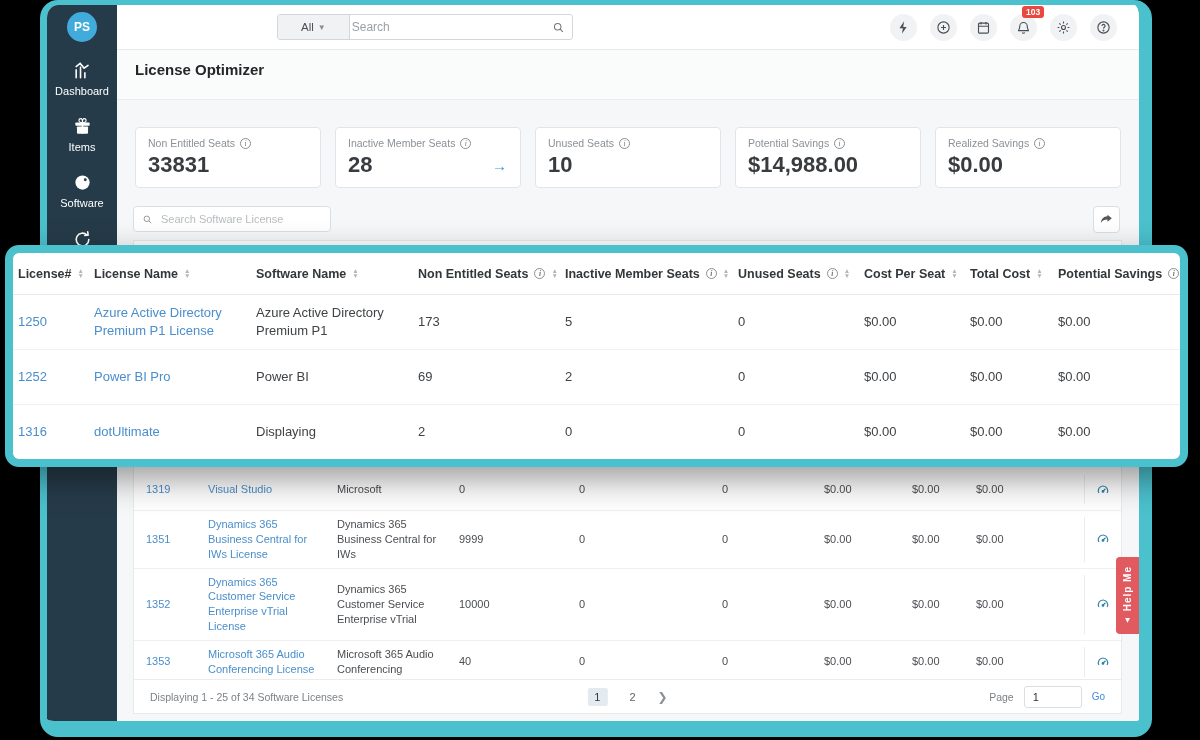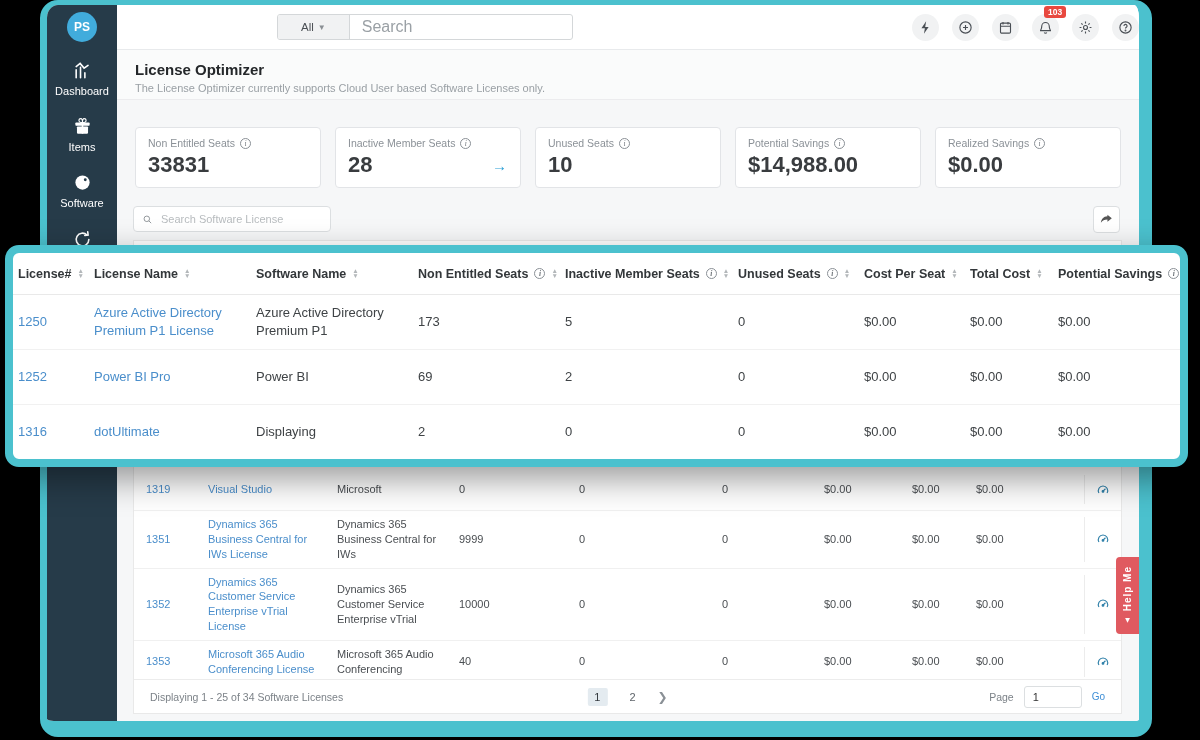--- a/index.html
+++ b/index.html
@@ -14,24 +14,24 @@
   .side-item{margin-top:19px;display:flex;flex-direction:column;align-items:center;color:#fff;cursor:pointer;width:66px;}
   .side-item .lbl{font-size:11px;margin-top:5px;text-align:center;line-height:1.2;}
   .side-ic{width:19px;height:19px;display:flex;align-items:center;justify-content:center;}
   .side-ic svg{width:19px;height:19px;}
   
   .main{flex:1;display:flex;flex-direction:column;min-width:0;}
   .topbar{height:45px;background:#fff;border-bottom:1px solid #e8eaec;display:flex;align-items:center;flex-shrink:0;}
   .search-wrap{margin-left:160px;display:flex;align-items:stretch;height:26px;width:296px;border:1px solid #d4d7d9;border-radius:3px;background:#fff;overflow:hidden;}
   .scope{background:#f1f2f3;border-right:1px solid #d4d7d9;font-size:11.5px;color:#4a4f54;display:flex;align-items:center;padding:0 23px;gap:4px;}
   .scope .chev{font-size:8px;color:#8a8f94;}
-  .search-wrap input{flex:1;border:none;outline:none;font-size:16px;padding:0 12px;color:#333;background:transparent;}
+  .search-wrap input{flex:1;border:none;outline:none;font-size:12px;padding:0 2px;color:#333;background:transparent;}
   .search-wrap input::placeholder{color:#9aa0a5;}
   .mag{width:28px;display:flex;align-items:center;justify-content:center;}
-  .topbar-icons{margin-left:auto;display:flex;gap:13px;}
+  .topbar-icons{margin-left:auto;display:flex;gap:13px;padding-right:22px;}
   .icon-btn{width:27px;height:27px;border-radius:50%;background:#f1f2f3;display:flex;align-items:center;justify-content:center;position:relative;cursor:pointer;}
   .icon-btn svg{width:15px;height:15px;}
   .nbadge{position:absolute;top:-8px;left:12px;background:var(--badge-red,#E8483F);color:#fff;font-size:8.5px;font-weight:bold;
     padding:2px 4px;border-radius:3px;line-height:1;}
   
   .body{flex:1;position:relative;background:#f6f7f8;min-height:0;}
   .title-block{height:50px;padding:11px 12px 0 18px;background:#fafbfb;border-bottom:1px solid #ececee;}
   .title-block h1{margin:0;font-size:15px;color:#24272a;}
   .subtitle{margin-top:4px;font-size:11px;color:#9aa0a5;}
   .cards{position:absolute;left:18px;top:77px;display:flex;gap:14px;}
@@ -197,21 +197,20 @@
                   <circle cx="12" cy="16.8" r=".6" fill="#4a4f55"></circle>
                 </svg>
               </span>
             </div>
           </div>
       </div>
 
       <div class="body">
         <div class="title-block">
           <h1>License Optimizer</h1>
-          <div class="subtitle">The License Optimizer currently supports Cloud User based Software Licenses only.</div>
         </div>
 
         <div class="cards">
             <div class="card">
               <div class="card-label">
                 <span>Non Entitled Seats</span>
                 <span class="info-i">i</span>
               </div>
               <div class="card-value">33831</div>
             </div>

